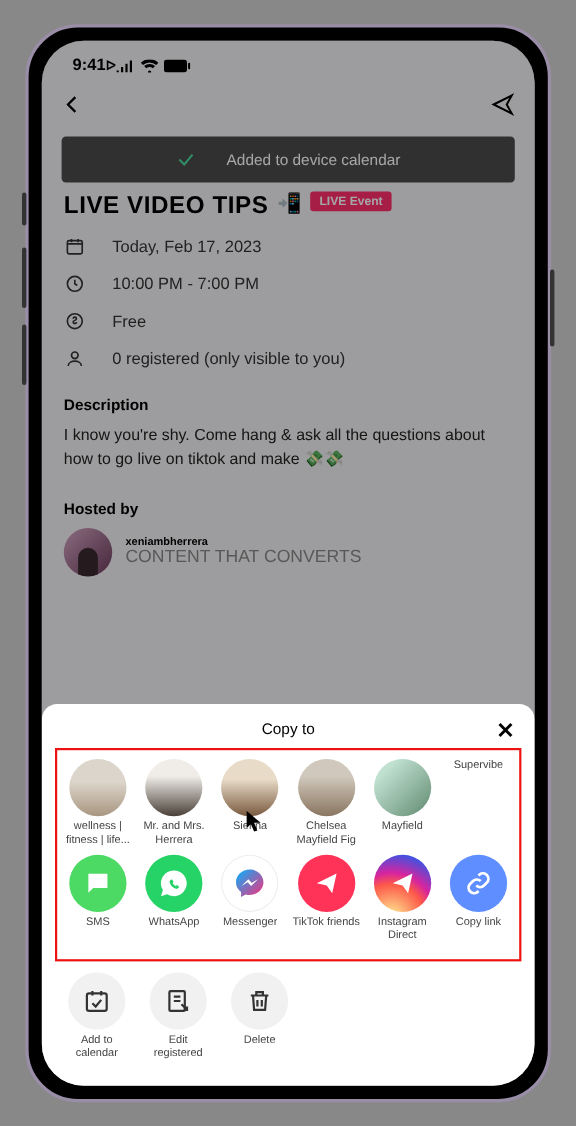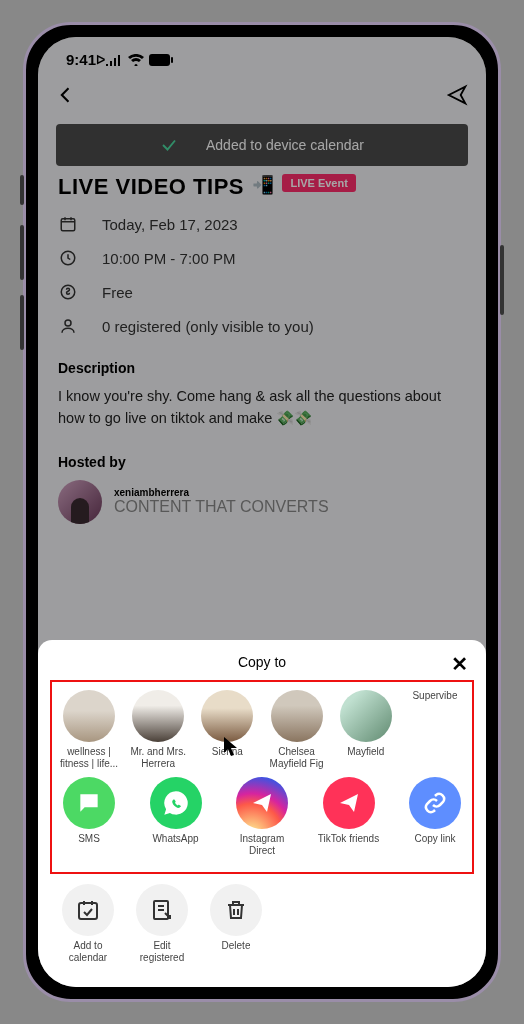--- a/index.html
+++ b/index.html
@@ -395,34 +395,48 @@
           </div>
           <div class="share-item">
             <div class="app-icon ic-whatsapp">
               <svg width="28" height="28" viewBox="0 0 24 24" fill="#fff">
                   <path d="M12 2a10 10 0 00-8.5 15.3L2 22l4.8-1.5A10 10 0 1012 2zm4 13c-.3.8-1.5 1.4-2.4 1.2-2.2-.5-4.3-2.6-4.8-4.8-.2-.9.4-2.1 1.2-2.4.3-.1.6 0 .8.3l.8 1.3c.2.3.1.6-.1.8l-.4.4c.5 1 1.3 1.8 2.3 2.3l.4-.4c.2-.2.5-.3.8-.1l1.3.8c.3.2.4.5.3.8z"></path>
                 </svg>
             </div>
             <div class="share-label">WhatsApp</div>
           </div>
           <div class="share-item">
+            <div class="app-icon ic-messenger">
+              <svg width="30" height="30" viewBox="0 0 24 24">
+                  <defs>
+                    <linearGradient id="mg" x1="0" y1="0" x2="1" y2="1">
+                      <stop offset="0" stop-color="#00b2ff"></stop>
+                      <stop offset="1" stop-color="#ff2d79"></stop>
+                    </linearGradient>
+                  </defs>
+                  <path fill="url(#mg)" d="M12 2C6.5 2 2 6.1 2 11.2c0 2.9 1.4 5.4 3.7 7.1V22l3.4-1.9c.9.2 1.9.4 2.9.4 5.5 0 10-4.1 10-9.2S17.5 2 12 2zm1 12l-2.5-2.7L6 14l5-5 2.5 2.7L18 9l-5 5z"></path>
+                </svg>
+            </div>
+            <div class="share-label">Messenger</div>
+          </div>
+          <div class="share-item">
+            <div class="app-icon ic-tiktok">
+              <svg width="24" height="24" viewBox="0 0 24 24" fill="#fff">
+                  <path d="M3 12L21 3l-4 18-5-7z"></path>
+                </svg>
+            </div>
+            <div class="share-label">TikTok friends</div>
+          </div>
+          <div class="share-item">
             <div class="app-icon ic-insta">
               <svg width="24" height="24" viewBox="0 0 24 24" fill="#fff">
                   <path d="M3 12L21 3l-4 18-5-7z"></path>
                 </svg>
             </div>
             <div class="share-label">Instagram Direct</div>
-          </div>
-          <div class="share-item">
-            <div class="app-icon ic-tiktok">
-              <svg width="24" height="24" viewBox="0 0 24 24" fill="#fff">
-                  <path d="M3 12L21 3l-4 18-5-7z"></path>
-                </svg>
-            </div>
-            <div class="share-label">TikTok friends</div>
           </div>
           <div class="share-item">
             <div class="app-icon ic-copy">
               <svg width="24" height="24" viewBox="0 0 24 24" fill="none" stroke="#fff" stroke-width="2.5">
                   <path d="M10 14a5 5 0 007 0l3-3a5 5 0 00-7-7l-1 1"></path>
                   <path d="M14 10a5 5 0 00-7 0l-3 3a5 5 0 007 7l1-1"></path>
                 </svg>
             </div>
             <div class="share-label">Copy link</div>
           </div>

